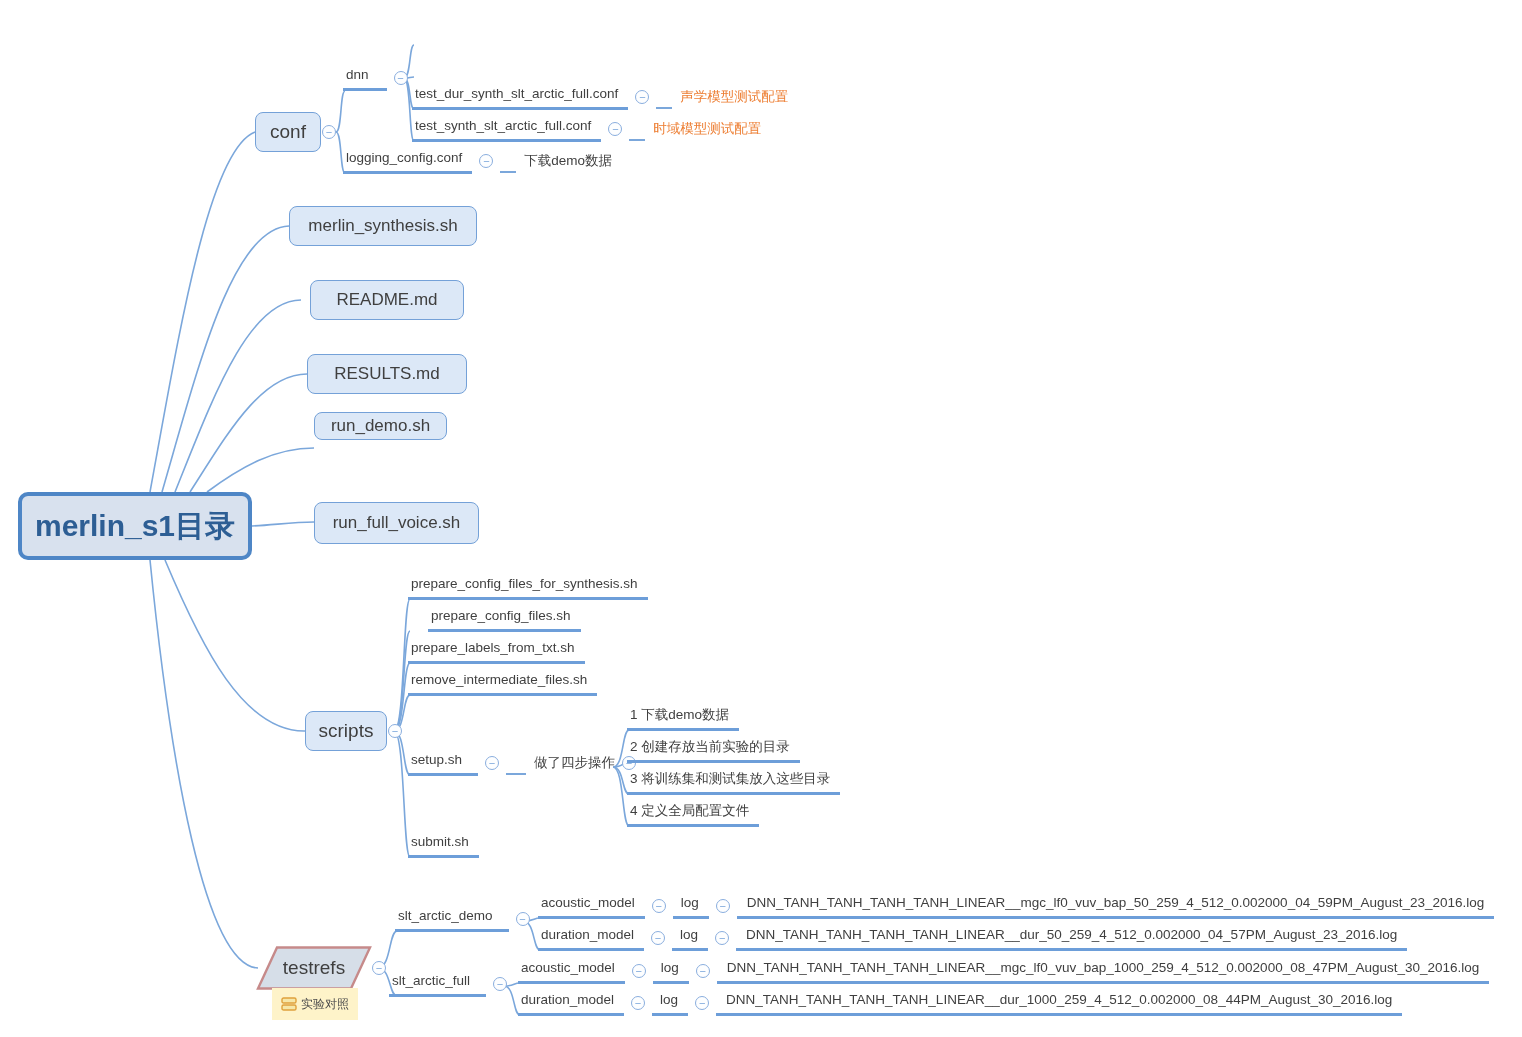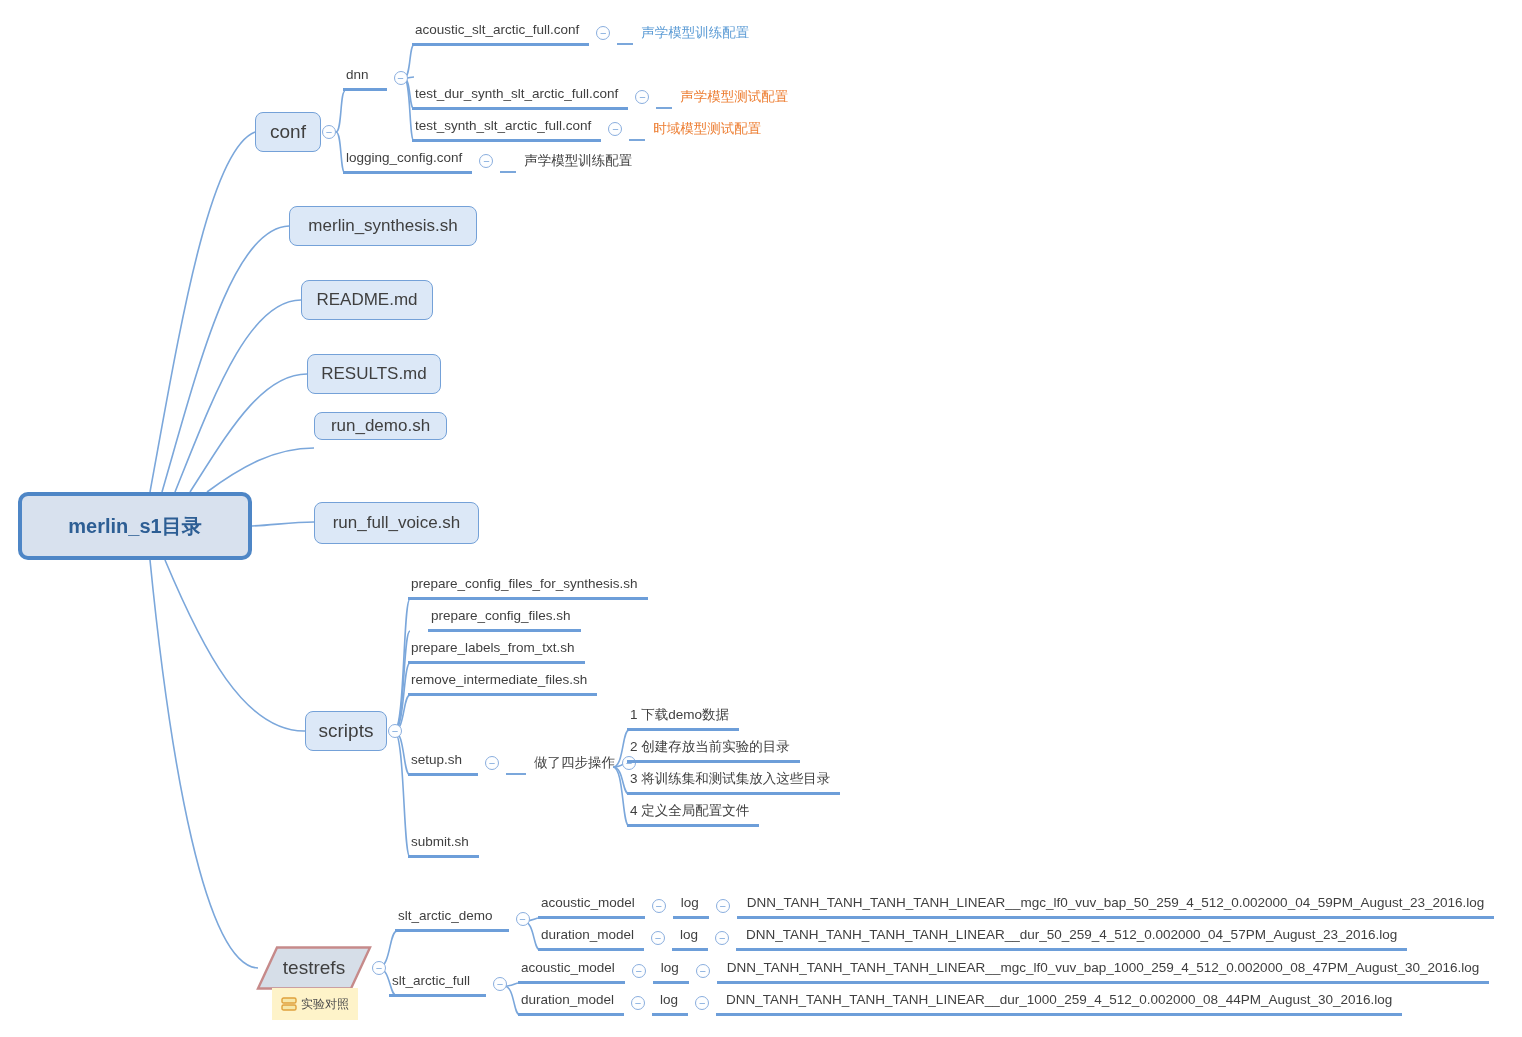--- a/index.html
+++ b/index.html
@@ -7,21 +7,21 @@
           font-family:"Liberation Sans", sans-serif;color:#3f3f3f;}
   #wires{position:absolute;left:0;top:0;width:1522px;height:1037px;}
   #wires path{fill:none;stroke:var(--line);stroke-width:1.6px;}
 
   .node{position:absolute;box-sizing:border-box;display:flex;align-items:center;justify-content:center;
         white-space:nowrap;cursor:default;}
   .box{background:var(--box-fill);border:1.6px solid var(--box-border);border-radius:8px;
        font-size:19px;color:#3f3f3f;}
   .midbox{font-size:17px;}
   .root{background:var(--root-fill);border:4px solid var(--root-border);border-radius:10px;
-        font-size:20px;font-weight:bold;color:var(--root-text);}
+        font-size:30px;font-weight:bold;color:var(--root-text);}
 
   .urow{position:absolute;display:flex;align-items:flex-end;height:26px;white-space:nowrap;}
   .useg{border-bottom:3px solid var(--bar);padding:0 10px 5px 3px;font-size:13.5px;line-height:17px;}
   .ci{box-sizing:border-box;width:14px;height:14px;border:1px solid #8aaede;border-radius:50%;
       background:#fdfeff;color:#7ba7db;font-size:11px;line-height:11px;display:flex;
       align-items:center;justify-content:center;}
   .urow .ci{margin:0 7px 6px 7px;}
   .ci::after{content:"\2212";}
   .abs{position:absolute;}
   .stub{width:16px;height:2px;background:var(--line);margin:0 0 1px 0;}
@@ -82,52 +82,46 @@
   <div class="node box" style="left:255px;top:112px;width:66px;height:40px">
     <span>conf</span>
   </div>
   <span class="ci abs" style="left:322px;top:125px"></span>
 
   <div class="urow" style="left:343px;top:65px">
     <span class="useg" style="padding-right:18px">dnn</span>
     <span class="ci"></span>
   </div>
 
-  <div class="urow" style="left:412px;top:20px">
-    <span class="useg">acoustic_slt_arctic_full.conf</span>
-    <span class="ci"></span>
-    <span class="stub"></span>
-    <span class="note" data-tone="blue">声学模型训练配置</span>
-  </div>
   <div class="urow" style="left:412px;top:84px">
     <span class="useg">test_dur_synth_slt_arctic_full.conf</span>
     <span class="ci"></span>
     <span class="stub"></span>
     <span class="note" data-tone="orange">声学模型测试配置</span>
   </div>
   <div class="urow" style="left:412px;top:116px">
     <span class="useg">test_synth_slt_arctic_full.conf</span>
     <span class="ci"></span>
     <span class="stub"></span>
     <span class="note" data-tone="orange">时域模型测试配置</span>
   </div>
   <div class="urow" style="left:343px;top:148px">
     <span class="useg">logging_config.conf</span>
     <span class="ci"></span>
     <span class="stub"></span>
-    <span class="note" data-tone="dark">声学模型训练配置</span>
+    <span class="note" data-tone="dark">下载demo数据</span>
   </div>
 
   <div class="node box midbox" style="left:289px;top:206px;width:188px;height:40px">
     <span>merlin_synthesis.sh</span>
   </div>
-  <div class="node box midbox" style="left:301px;top:280px;width:132px;height:40px">
+  <div class="node box midbox" style="left:310px;top:280px;width:154px;height:40px">
     <span>README.md</span>
   </div>
-  <div class="node box midbox" style="left:307px;top:354px;width:134px;height:40px">
+  <div class="node box midbox" style="left:307px;top:354px;width:160px;height:40px">
     <span>RESULTS.md</span>
   </div>
   <div class="node box midbox" style="left:314px;top:412px;width:133px;height:28px">
     <span>run_demo.sh</span>
   </div>
   <div class="node box midbox" style="left:314px;top:502px;width:165px;height:42px">
     <span>run_full_voice.sh</span>
   </div>
 
   <div class="node box" style="left:305px;top:711px;width:82px;height:40px">

